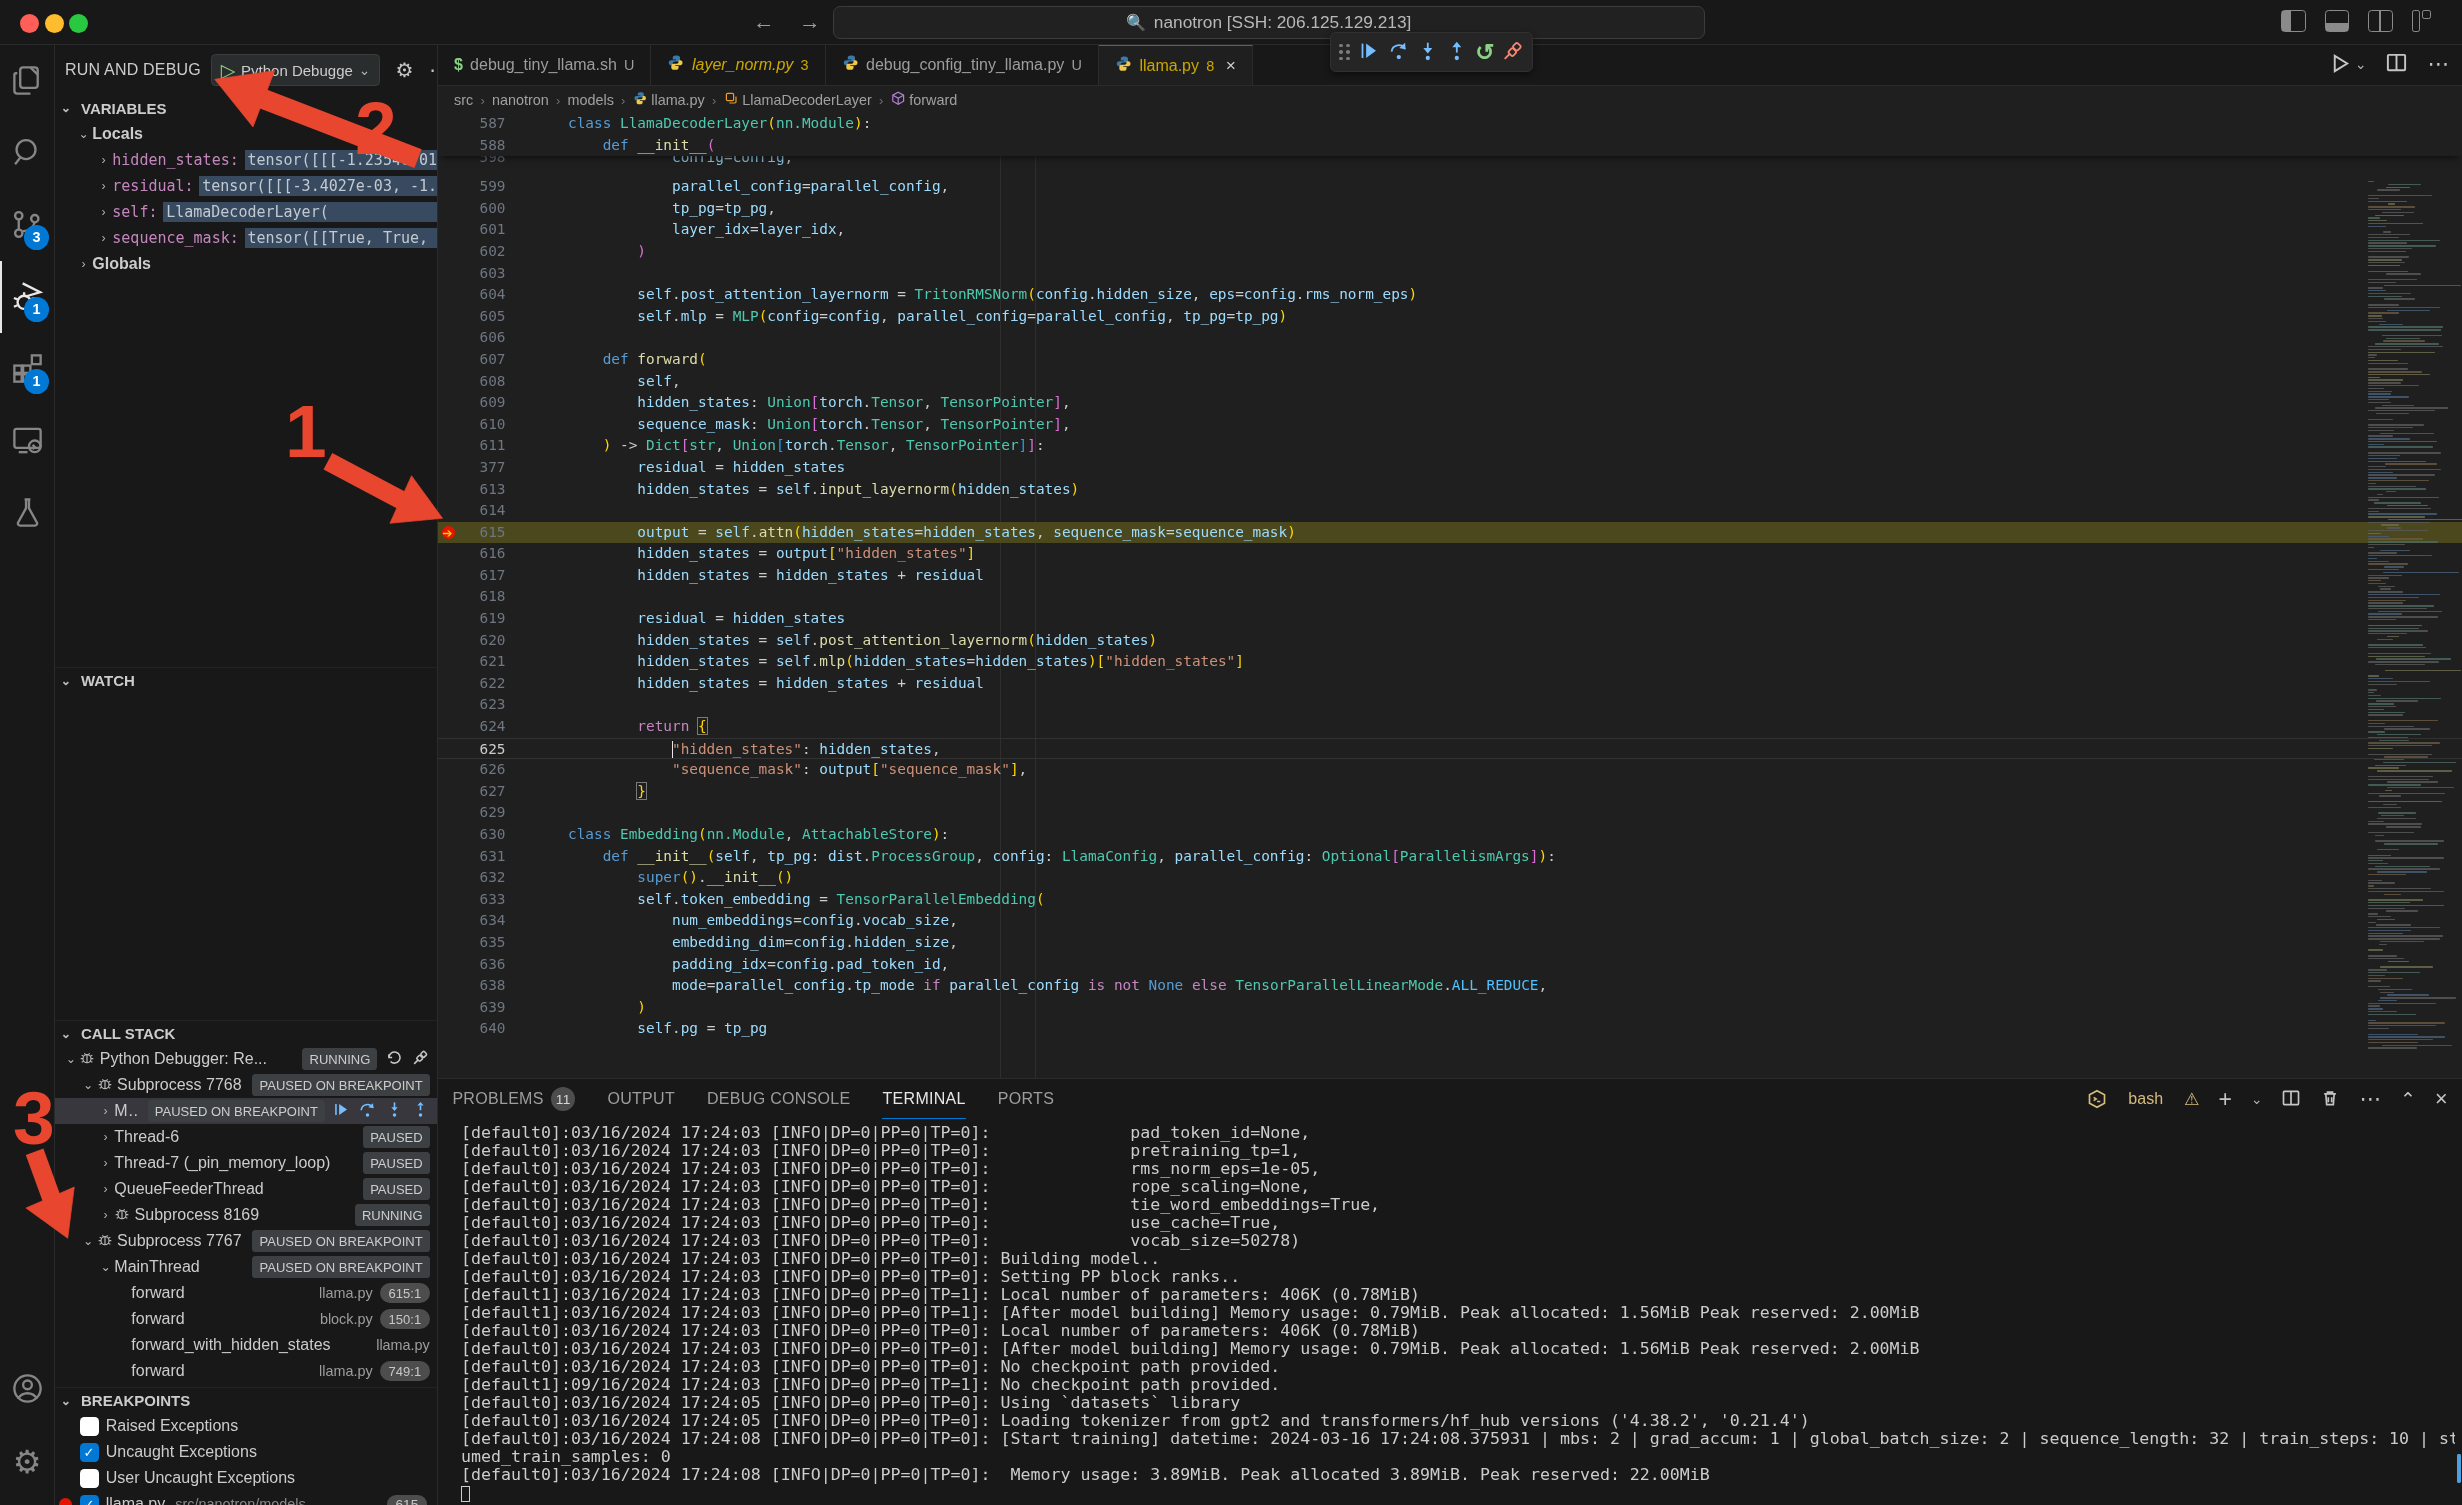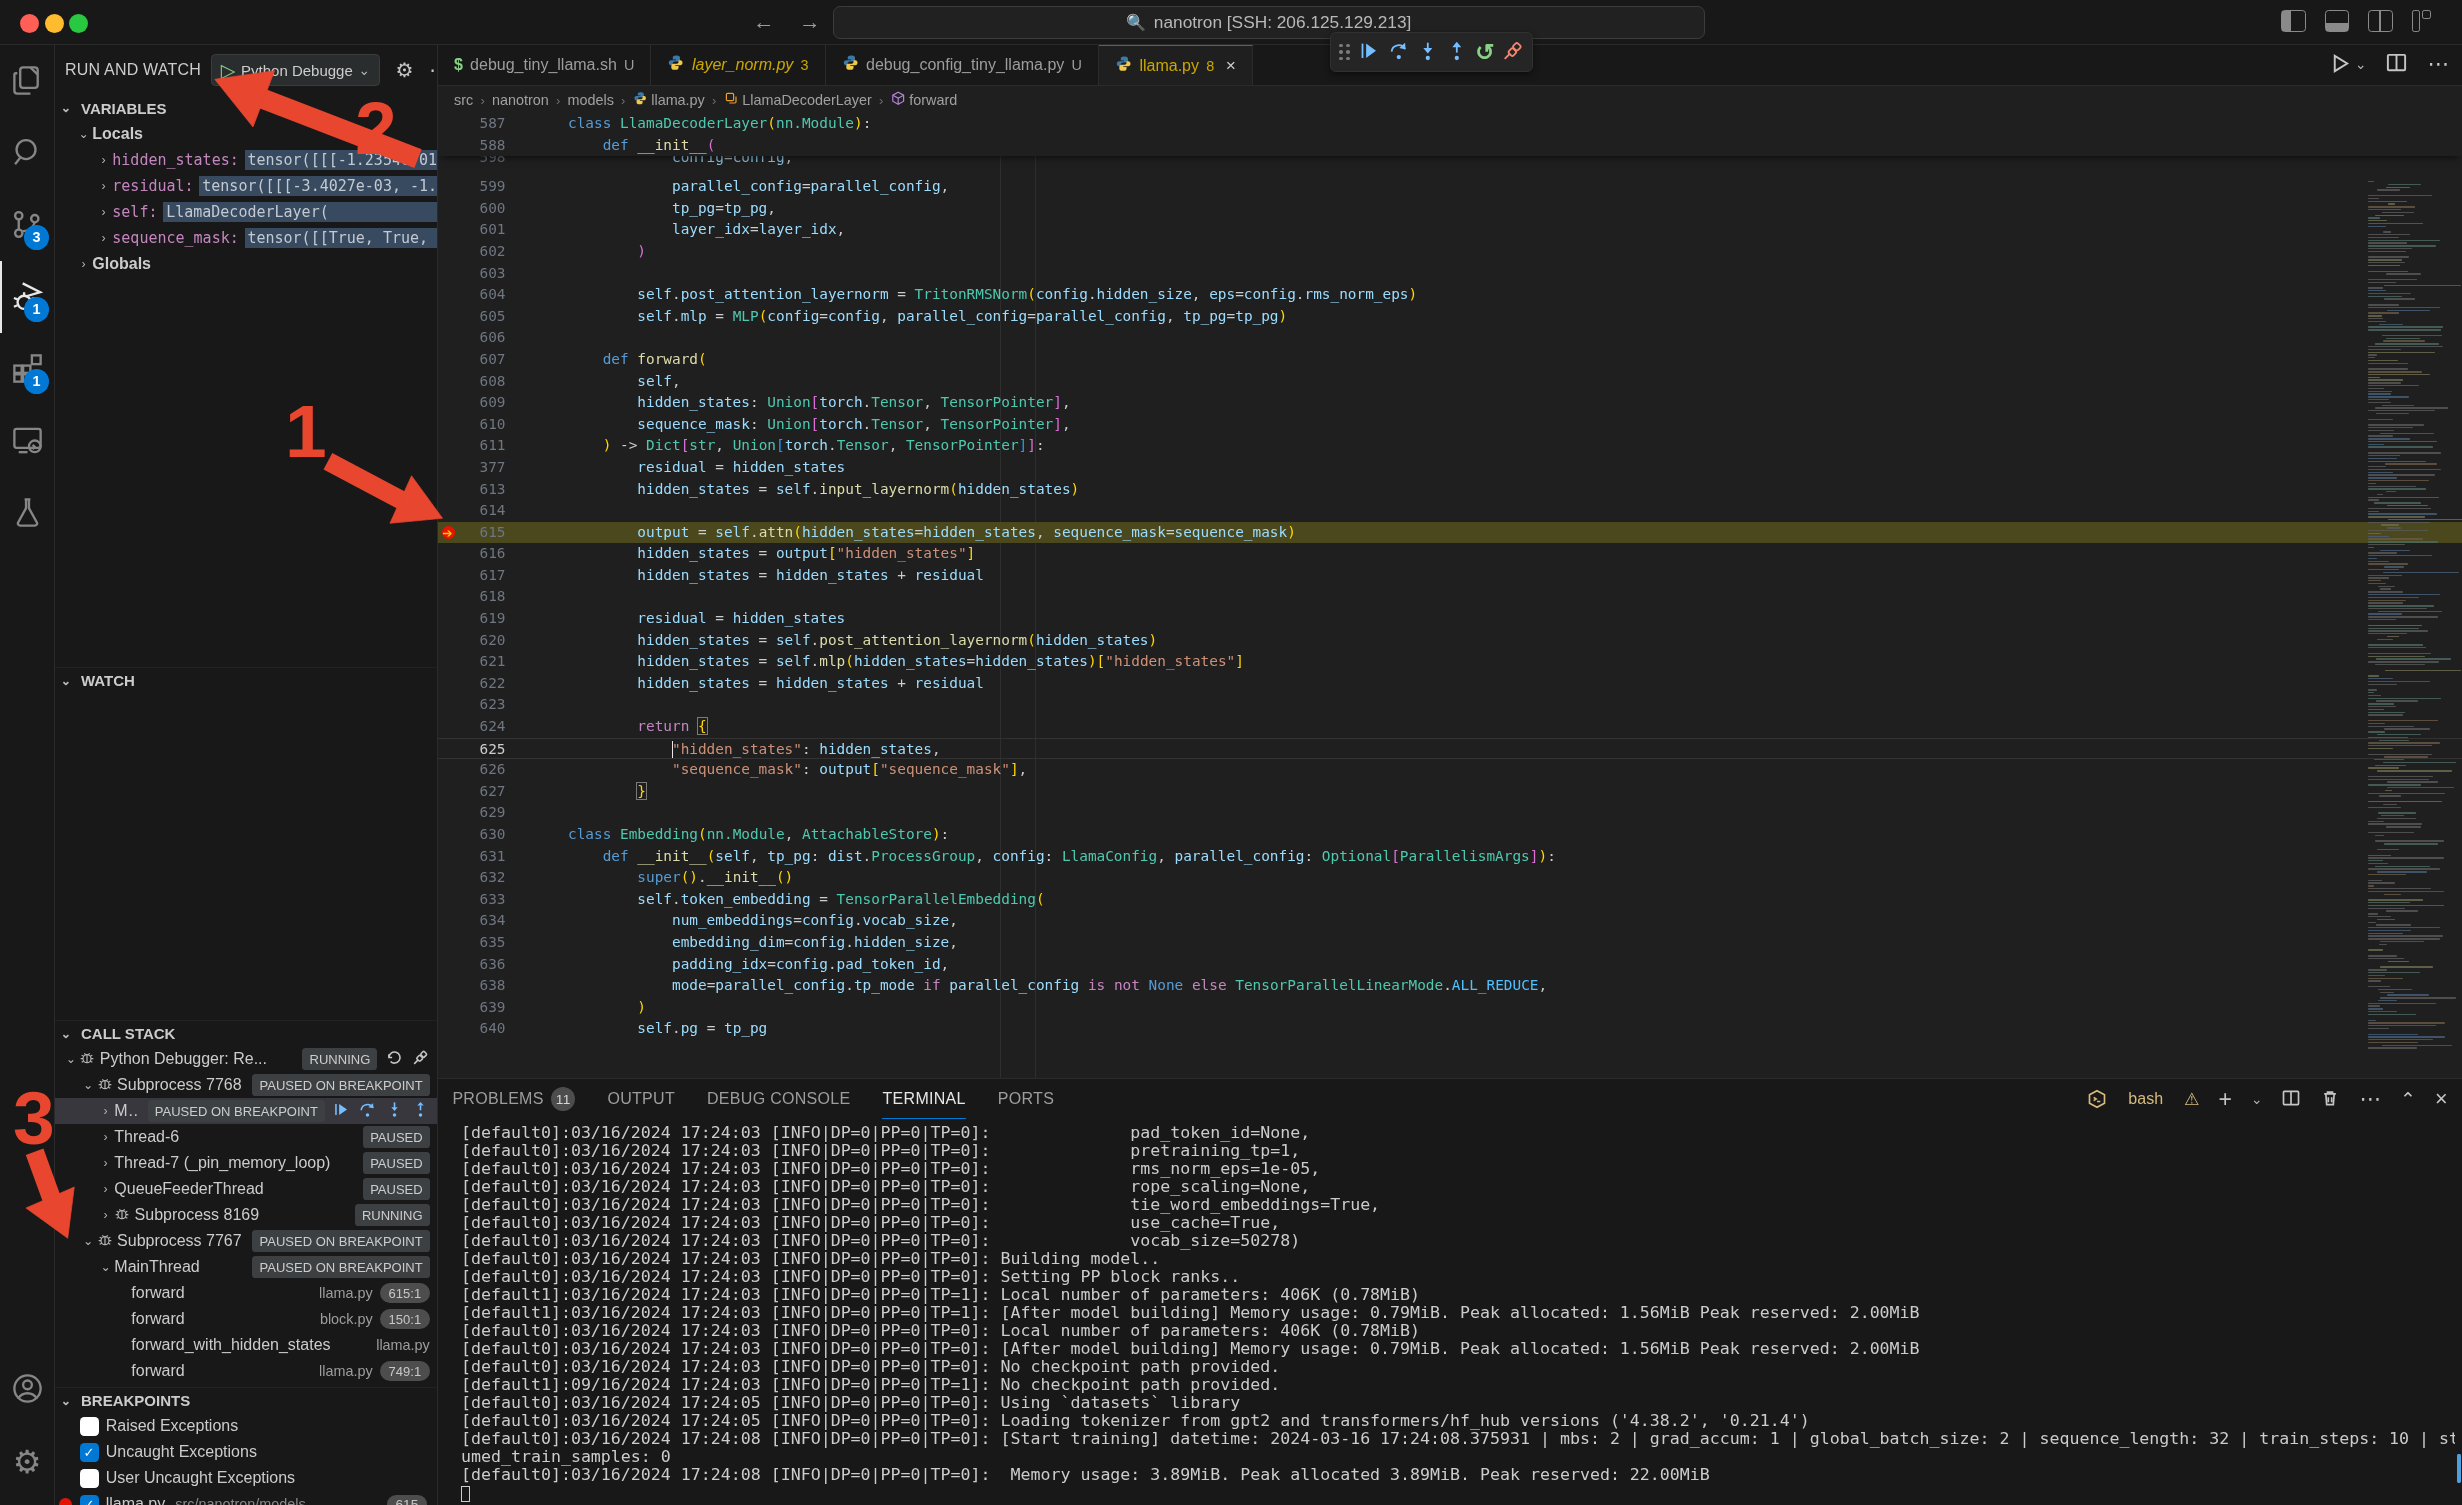--- a/index.html
+++ b/index.html
@@ -239,21 +239,21 @@
           </svg></span>
       </div>
       <div class="act-item">
         <span style="font-size:32px;color:#868686">⚙</span>
       </div>
     </div>
   </div>
 
 <div id="sidebar">
   <div id="sidebar-header">
-    <span id="sidebar-title">RUN AND WATCH</span>
+    <span id="sidebar-title">RUN AND DEBUG</span>
     <div id="debug-config">
       <span class="play">▷</span>
       <span class="cfg-label">Python Debugge</span>
       <span class="chev">⌄</span>
     </div>
     <span class="sb-iconbtn">⚙</span>
     <span class="sb-iconbtn">⋯</span>
   </div>
 
   <div class="section-header" style="border-top:none">

